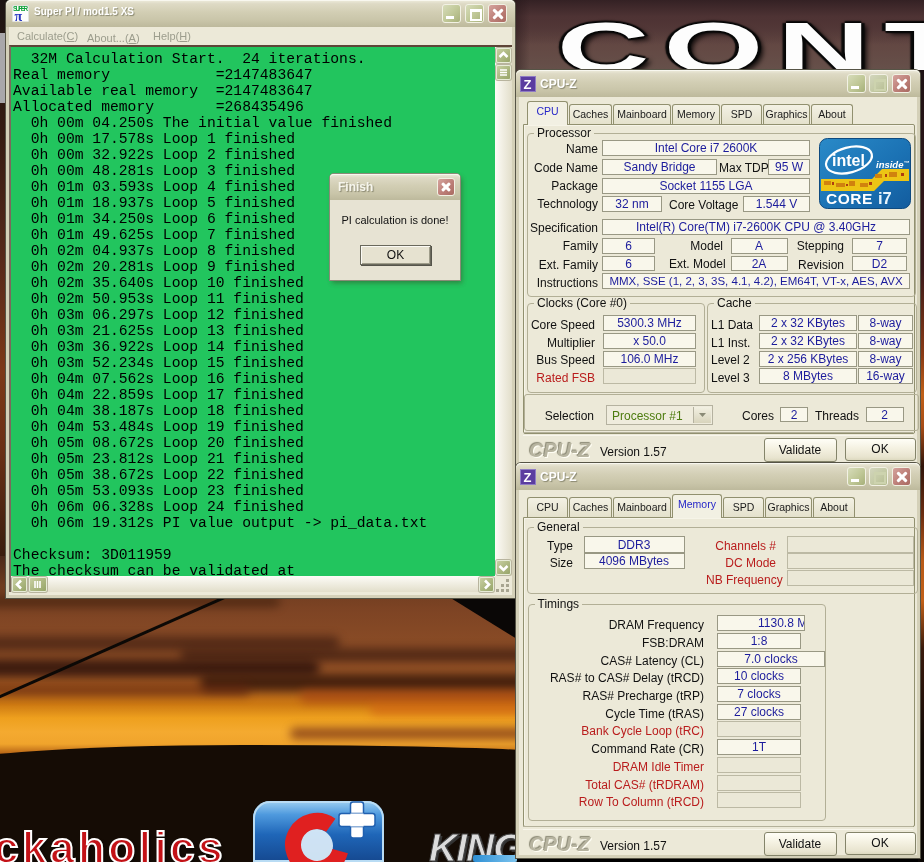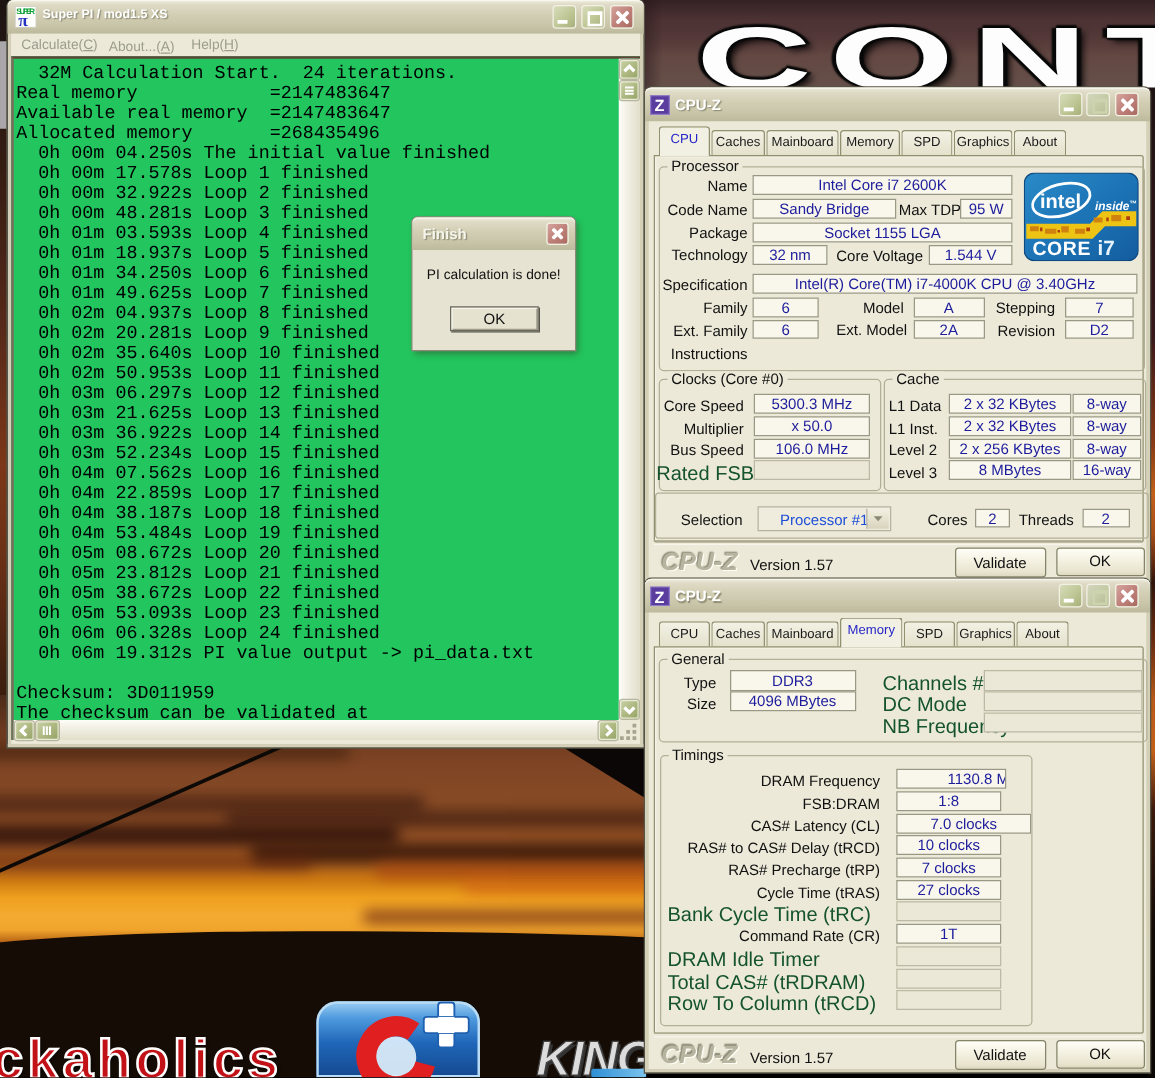--- a/index.html
+++ b/index.html
@@ -54,21 +54,21 @@
   .xg.b{transform:translate(-50%,-50%) rotate(-45deg);}
   
   .page{position:absolute;background:#ece9d8;border:1px solid #91906f;border-radius:0 2px 2px 2px;box-shadow:inset 1px 1px 0 #f6f4e8;}
   .tab{position:absolute;height:20px;top:34px;background:linear-gradient(180deg,#f3f1e4,#e4e1cc);
        border:1px solid #91906f;border-bottom:none;border-radius:3px 3px 0 0;box-sizing:border-box;
        font-size:10.5px;color:#1a1a1a;text-align:center;line-height:19px;}
   .tab.act{top:31px;height:24px;background:#f2f0e3;color:#2626c8;z-index:5;}
   .grp{position:absolute;border:1px solid #b2af96;border-radius:4px;}
   .grp .cap{position:absolute;left:6px;top:-7px;background:#ece9d8;padding:0 3px;font-size:12px;color:#111;line-height:13px;white-space:nowrap;}
   .lbl{position:absolute;font-size:12px;color:#111;text-align:right;white-space:nowrap;}
-  .glbl{position:absolute;font-size:16px;color:#14532d;white-space:nowrap;}
+  .glbl{position:absolute;font-size:12px;color:#b91c1c;text-align:right;white-space:nowrap;}
   .fld{position:absolute;background:#f9f7eb;border:1px solid #999884;box-sizing:border-box;
        font-size:12px;color:#1c1c9c;text-align:center;white-space:nowrap;overflow:hidden;}
   .gfld{position:absolute;background:#ebe8d7;border:1px solid #bcb9a4;box-sizing:border-box;}
   .btn{position:absolute;background:linear-gradient(180deg,#fffef7 0%,#f4f1e1 45%,#e8e4cf 85%,#ddd9c0 100%);
        border:1px solid #84846a;border-radius:3px;box-sizing:border-box;
        font-size:12px;color:#111;text-align:center;}
   .brand{position:absolute;font-size:20px;font-weight:bold;font-style:italic;color:#b7b4a0;letter-spacing:0;
        text-shadow:1px 1px 0 #fffef4,-1px -1px 1px #8d8b77;}
   .vers{position:absolute;font-size:12px;color:#111;}
   .sep{position:absolute;height:2px;border-top:1px solid #b4b19a;border-bottom:1px solid #f8f6ec;}
@@ -264,34 +264,35 @@
     <div class="fld" style="left:83px;top:89px;width:115px;height:16px;line-height:15px;">Sandy Bridge</div>
     <div class="lbl" style="left:200px;top:91px;width:44px;">Max TDP</div>
     <div class="fld" style="left:249px;top:89px;width:42px;height:16px;line-height:15px;">95 W</div>
     <div class="lbl" style="left:9px;top:109px;width:70px;">Package</div>
     <div class="fld" style="left:83px;top:107.5px;width:208px;height:16px;line-height:15px;">Socket 1155 LGA</div>
     <div class="lbl" style="left:9px;top:127px;width:70px;">Technology</div>
     <div class="fld" style="left:83px;top:125.5px;width:60px;height:16px;line-height:15px;">32 nm</div>
     <div class="lbl" style="left:150px;top:127.5px;width:66px;">Core Voltage</div>
     <div class="fld" style="left:224px;top:125.5px;width:67px;height:16px;line-height:15px;">1.544 V</div>
     <div class="lbl" style="left:9px;top:151px;width:70px;">Specification</div>
-    <div class="fld" style="left:83px;top:148.5px;width:308px;height:16px;line-height:15px;">Intel(R) Core(TM) i7-4000K CPU @ 3.40GHz</div>
+    <div class="fld" style="left:83px;top:148.5px;width:308px;height:16px;line-height:15px;">Intel(R) Core(TM) i7-2600K CPU @ 3.40GHz</div>
     <div class="lbl" style="left:9px;top:169px;width:70px;">Family</div>
     <div class="fld" style="left:83px;top:167.5px;width:53px;height:16px;line-height:15px;">6</div>
     <div class="lbl" style="left:160px;top:169px;width:44px;">Model</div>
     <div class="fld" style="left:211.5px;top:167.5px;width:57px;height:16px;line-height:15px;">A</div>
     <div class="lbl" style="left:277px;top:169px;width:48px;">Stepping</div>
     <div class="fld" style="left:333px;top:167.5px;width:55px;height:16px;line-height:15px;">7</div>
     <div class="lbl" style="left:9px;top:187.5px;width:70px;">Ext. Family</div>
     <div class="fld" style="left:83px;top:186px;width:53px;height:15px;line-height:14px;">6</div>
     <div class="lbl" style="left:150px;top:187px;width:55px;">Ext. Model</div>
     <div class="fld" style="left:211.5px;top:186px;width:57px;height:15px;line-height:14px;">2A</div>
     <div class="lbl" style="left:277px;top:187.5px;width:48px;">Revision</div>
     <div class="fld" style="left:333px;top:186px;width:55px;height:15px;line-height:14px;">D2</div>
     <div class="lbl" style="left:9px;top:206px;width:70px;">Instructions</div>
+    <div class="fld" style="left:83px;top:202.5px;width:308px;height:16px;line-height:15px;font-size:11.5px;">MMX, SSE (1, 2, 3, 3S, 4.1, 4.2), EM64T, VT-x, AES, AVX</div>
 
     <svg class="abs" style="left:300px;top:68px;" width="92" height="71">
       <defs>
         <linearGradient id="ib1" x1="0" y1="0" x2="1" y2="1">
           <stop offset="0" stop-color="#2a8ac8"></stop>
           <stop offset="0.55" stop-color="#1b72b4"></stop>
           <stop offset="1" stop-color="#135c9e"></stop>
         </linearGradient>
       </defs>
       <rect x="0.5" y="0.5" width="91" height="70" rx="8" fill="url(#ib1)" stroke="#0e4a80" stroke-width="1"></rect>
@@ -342,21 +343,21 @@
     <div class="lbl" style="left:192px;top:283px;width:42px;text-align:left;">Level 2</div>
     <div class="fld" style="left:240px;top:280.5px;width:98px;height:16px;line-height:15px;">2 x 256 KBytes</div>
     <div class="fld" style="left:339px;top:280.5px;width:55px;height:16px;line-height:15px;">8-way</div>
     <div class="lbl" style="left:192px;top:301px;width:42px;text-align:left;">Level 3</div>
     <div class="fld" style="left:240px;top:298px;width:98px;height:16px;line-height:15px;">8 MBytes</div>
     <div class="fld" style="left:339px;top:298px;width:55px;height:16px;line-height:15px;">16-way</div>
 
     <div class="grp" style="left:5px;top:324px;width:393px;height:35px;border-radius:3px;"></div>
     <div class="lbl" style="left:15px;top:339px;width:60px;">Selection</div>
     <div class="combo" style="left:87px;top:335px;width:107px;height:20px;">
-      <span style="position:absolute;left:17px;top:3px;font-size:12px;color:#1d4ed8;">Processor #1</span>
+      <span style="position:absolute;left:5px;top:3px;font-size:12px;color:#4d7c0f;">Processor #1</span>
       <div style="position:absolute;right:1px;top:1px;width:17px;height:16px;background:linear-gradient(180deg,#f2f0e2,#d8d4bc);border-left:1px solid #b5b2a0;">
         <svg width="17" height="16">
           <path d="M5 6 L8.5 10 L12 6 Z" fill="#8a8a76"></path>
         </svg>
       </div>
     </div>
     <div class="lbl" style="left:205px;top:339px;width:50px;">Cores</div>
     <div class="fld" style="left:261px;top:337px;width:28px;height:15px;line-height:14px;">2</div>
     <div class="lbl" style="left:295px;top:339px;width:45px;">Threads</div>
     <div class="fld" style="left:346.5px;top:337px;width:38px;height:15px;line-height:14px;">2</div>
@@ -418,21 +419,21 @@
     <div class="lbl" style="left:15px;top:172.5px;width:170px;">FSB:DRAM</div>
     <div class="fld" style="left:198px;top:169.5px;width:84px;height:16px;line-height:15px;">1:8</div>
     <div class="lbl" style="left:15px;top:190.5px;width:170px;">CAS# Latency (CL)</div>
     <div class="fld" style="left:198px;top:187.5px;width:108px;height:16px;line-height:15px;">7.0 clocks</div>
     <div class="lbl" style="left:15px;top:208px;width:170px;">RAS# to CAS# Delay (tRCD)</div>
     <div class="fld" style="left:198px;top:205px;width:84px;height:16px;line-height:15px;">10 clocks</div>
     <div class="lbl" style="left:15px;top:226px;width:170px;">RAS# Precharge (tRP)</div>
     <div class="fld" style="left:198px;top:223px;width:84px;height:16px;line-height:15px;">7 clocks</div>
     <div class="lbl" style="left:15px;top:243.5px;width:170px;">Cycle Time (tRAS)</div>
     <div class="fld" style="left:198px;top:240.5px;width:84px;height:16px;line-height:15px;">27 clocks</div>
-    <div class="glbl" style="left:15px;top:261px;width:170px;">Bank Cycle Time (tRC)</div>
+    <div class="glbl" style="left:15px;top:261px;width:170px;">Bank Cycle Loop (tRC)</div>
     <div class="gfld" style="left:198px;top:258px;width:84px;height:16px;"></div>
     <div class="lbl" style="left:15px;top:279px;width:170px;">Command Rate (CR)</div>
     <div class="fld" style="left:198px;top:276px;width:84px;height:16px;line-height:15px;">1T</div>
     <div class="glbl" style="left:15px;top:296.5px;width:170px;">DRAM Idle Timer</div>
     <div class="gfld" style="left:198px;top:293.5px;width:84px;height:16px;"></div>
     <div class="glbl" style="left:15px;top:314.5px;width:170px;">Total CAS# (tRDRAM)</div>
     <div class="gfld" style="left:198px;top:311.5px;width:84px;height:16px;"></div>
     <div class="glbl" style="left:15px;top:332px;width:170px;">Row To Column (tRCD)</div>
     <div class="gfld" style="left:198px;top:329px;width:84px;height:16px;"></div>
 

